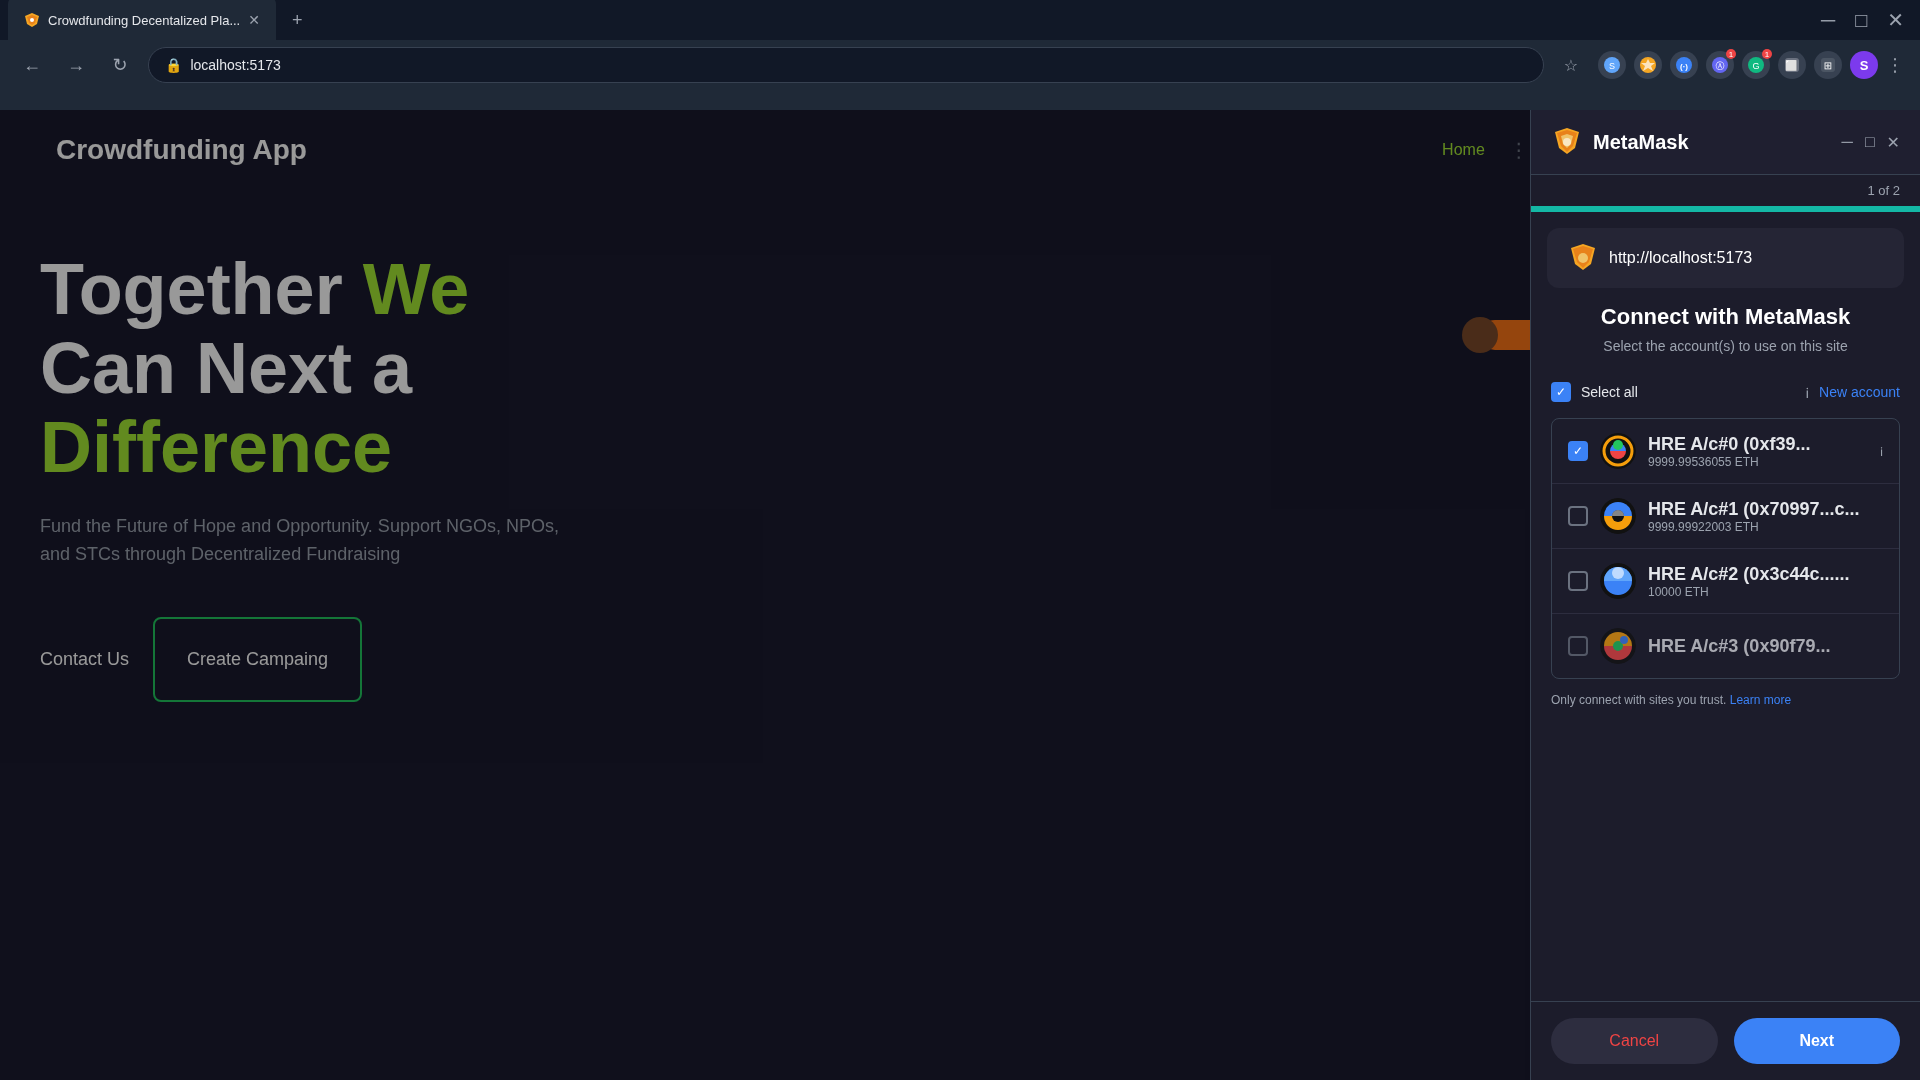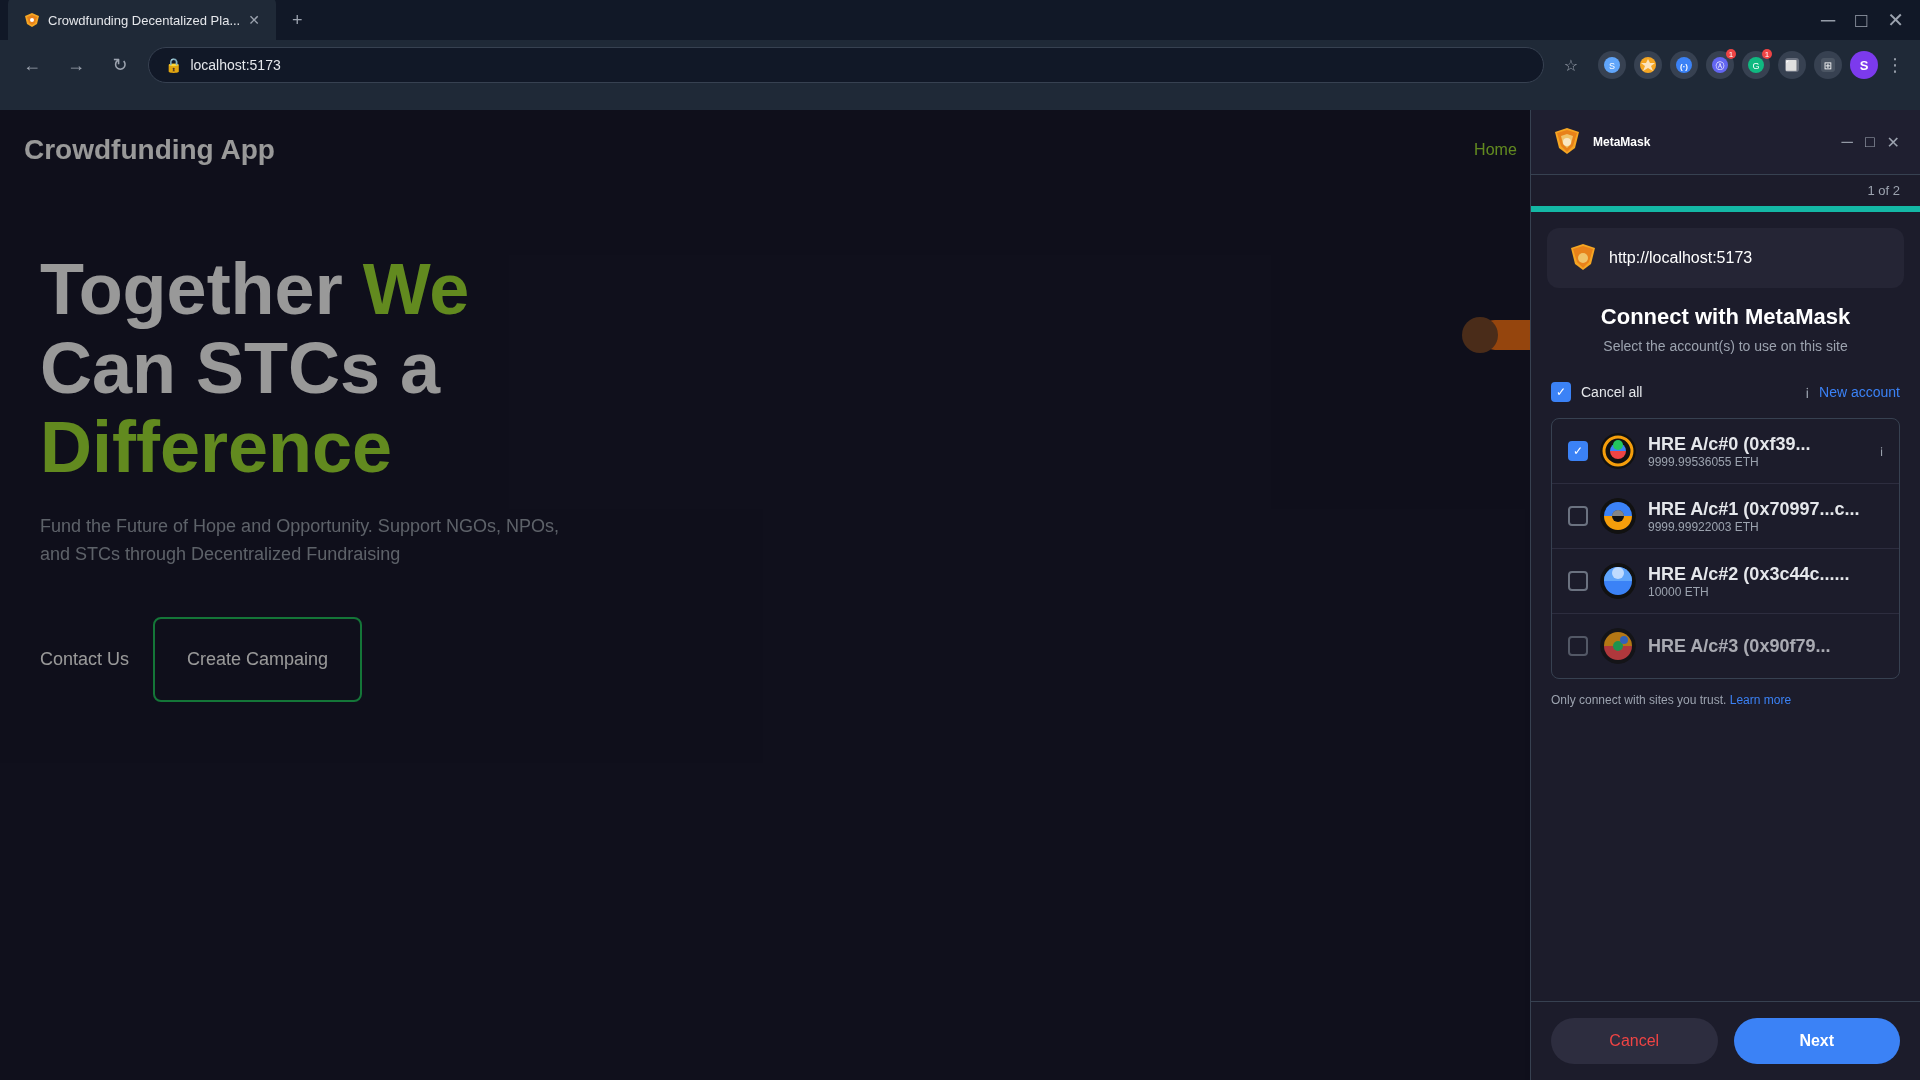--- a/index.html
+++ b/index.html
@@ -20,21 +20,21 @@
     .browser-star-icon { color: #9ca3af; font-size: 16px; cursor: pointer; margin-left: 8px; }
     .browser-extensions { display: flex; align-items: center; gap: 8px; margin-left: 8px; }
     .browser-ext-icon { width: 28px; height: 28px; border-radius: 50%; display: flex; align-items: center; justify-content: center; cursor: pointer; font-size: 14px; }
     .browser-profile { width: 28px; height: 28px; border-radius: 50%; background: #7c3aed; display: flex; align-items: center; justify-content: center; color: white; font-size: 13px; font-weight: bold; cursor: pointer; }
     .browser-menu-btn { color: #9ca3af; font-size: 18px; cursor: pointer; }
 
     
     .app-container { position: relative; width: 100%; height: calc(1080px - 110px); background: #1a1a2e; overflow: hidden; }
 
     
-    .navbar { display: flex; align-items: center; padding: 0 24px; height: 80px; background: #1a1a2e; position: relative; z-index: 10; }
+    .navbar { display: flex; align-items: center; padding: 0 56px; height: 80px; background: #1a1a2e; position: relative; z-index: 10; }
     .navbar-brand { color: white; font-size: 28px; font-weight: bold; flex: 1; }
     .navbar-links { display: flex; align-items: center; gap: 24px; }
     .nav-link { color: #a3e635; font-size: 16px; cursor: pointer; text-decoration: none; }
     .nav-link.normal { color: #e5e7eb; }
     .nav-dots { color: #6b7280; font-size: 20px; cursor: pointer; letter-spacing: 2px; }
     .navbar-cta { background: #1f2937; border: 2px solid #374151; color: white; padding: 12px 24px; border-radius: 8px; font-size: 15px; cursor: pointer; margin-left: 24px; display: flex; align-items: center; gap: 8px; }
     .pen-icon { color: #a3e635; }
 
     
     .hero { padding: 60px 40px; position: relative; }
@@ -43,21 +43,21 @@
     .hero-subtitle { color: #9ca3af; font-size: 18px; margin-top: 24px; max-width: 550px; line-height: 1.6; }
     .hero-buttons { display: flex; align-items: center; gap: 24px; margin-top: 48px; }
     .btn-contact { color: white; font-size: 18px; cursor: pointer; background: none; border: none; }
     .btn-create { background: transparent; border: 2px solid #22c55e; color: white; padding: 30px 32px; border-radius: 8px; font-size: 18px; cursor: pointer; }
 
     
     .metamask-overlay { position: absolute; top: 0; left: 0; right: 0; bottom: 0; background: rgba(0,0,0,0.4); z-index: 100; }
     .metamask-modal { position: absolute; right: 0; top: 0; width: 390px; height: 100%; background: #1c1c2b; border-left: 1px solid #374151; display: flex; flex-direction: column; z-index: 200; }
     .metamask-header { background: #1f1f30; padding: 16px 20px; display: flex; align-items: center; justify-content: space-between; border-bottom: 1px solid #374151; }
     .metamask-header-left { display: flex; align-items: center; gap: 10px; }
-    .metamask-title-text { color: white; font-size: 12px; font-weight: 600; }
+    .metamask-title-text { color: white; font-size: 20px; font-weight: 600; }
     .metamask-header-controls { display: flex; align-items: center; gap: 12px; }
     .mm-ctrl-btn { color: #9ca3af; font-size: 16px; cursor: pointer; background: none; border: none; }
     .metamask-pagination { color: #9ca3af; font-size: 13px; text-align: right; padding: 8px 20px; border-bottom: 6px solid #14b8a6; }
     .metamask-site-indicator { display: flex; align-items: center; gap: 10px; padding: 14px 20px; background: #252535; margin: 16px; border-radius: 12px; }
     .site-url { color: white; font-size: 16px; }
     .metamask-body { padding: 0 20px; flex: 1; overflow: hidden; }
     .connect-title { color: white; font-size: 22px; font-weight: 700; text-align: center; margin-bottom: 8px; }
     .connect-subtitle { color: #9ca3af; font-size: 14px; text-align: center; margin-bottom: 20px; }
     .select-all-row { display: flex; align-items: center; gap: 10px; padding: 8px 0; margin-bottom: 8px; }
     .checkbox { width: 20px; height: 20px; border-radius: 4px; display: flex; align-items: center; justify-content: center; flex-shrink: 0; }
@@ -190,21 +190,21 @@
     </div>
     <button class="navbar-cta">
       <span class="pen-icon">✏</span>
       <span>CR</span>
     </button>
   </nav>
 
   <div class="hero">
     <h1 class="hero-title">
       <span>Together </span><span class="highlight">We</span><br>
-      <span>Can STCs a </span><br>
+      <span>Can Next a </span><br>
       <span class="highlight">Difference</span>
     </h1>
     <p class="hero-subtitle">Fund the Future of Hope and Opportunity. Support NGOs, NPOs, and STCs through Decentralized Fundraising</p>
     <div class="hero-buttons">
       <button class="btn-contact">Contact Us</button>
       <button class="btn-create">Create Campaing</button>
     </div>
   </div>
 
   <div class="illustration-svg">
@@ -285,21 +285,21 @@
     </div>
 
     <div class="metamask-body">
       <h2 class="connect-title">Connect with MetaMask</h2>
       <p class="connect-subtitle">Select the account(s) to use on this site</p>
 
       <div class="select-all-row">
         <div class="checkbox checked">
           <span class="checkbox-check">✓</span>
         </div>
-        <span class="select-all-label">Cancel all</span>
+        <span class="select-all-label">Select all</span>
         <span class="info-icon">ℹ</span>
         <span class="new-account-link">New account</span>
       </div>
 
       <div class="accounts-list">
 
         <div class="account-item">
           <div class="checkbox checked">
             <span class="checkbox-check">✓</span>
           </div>

